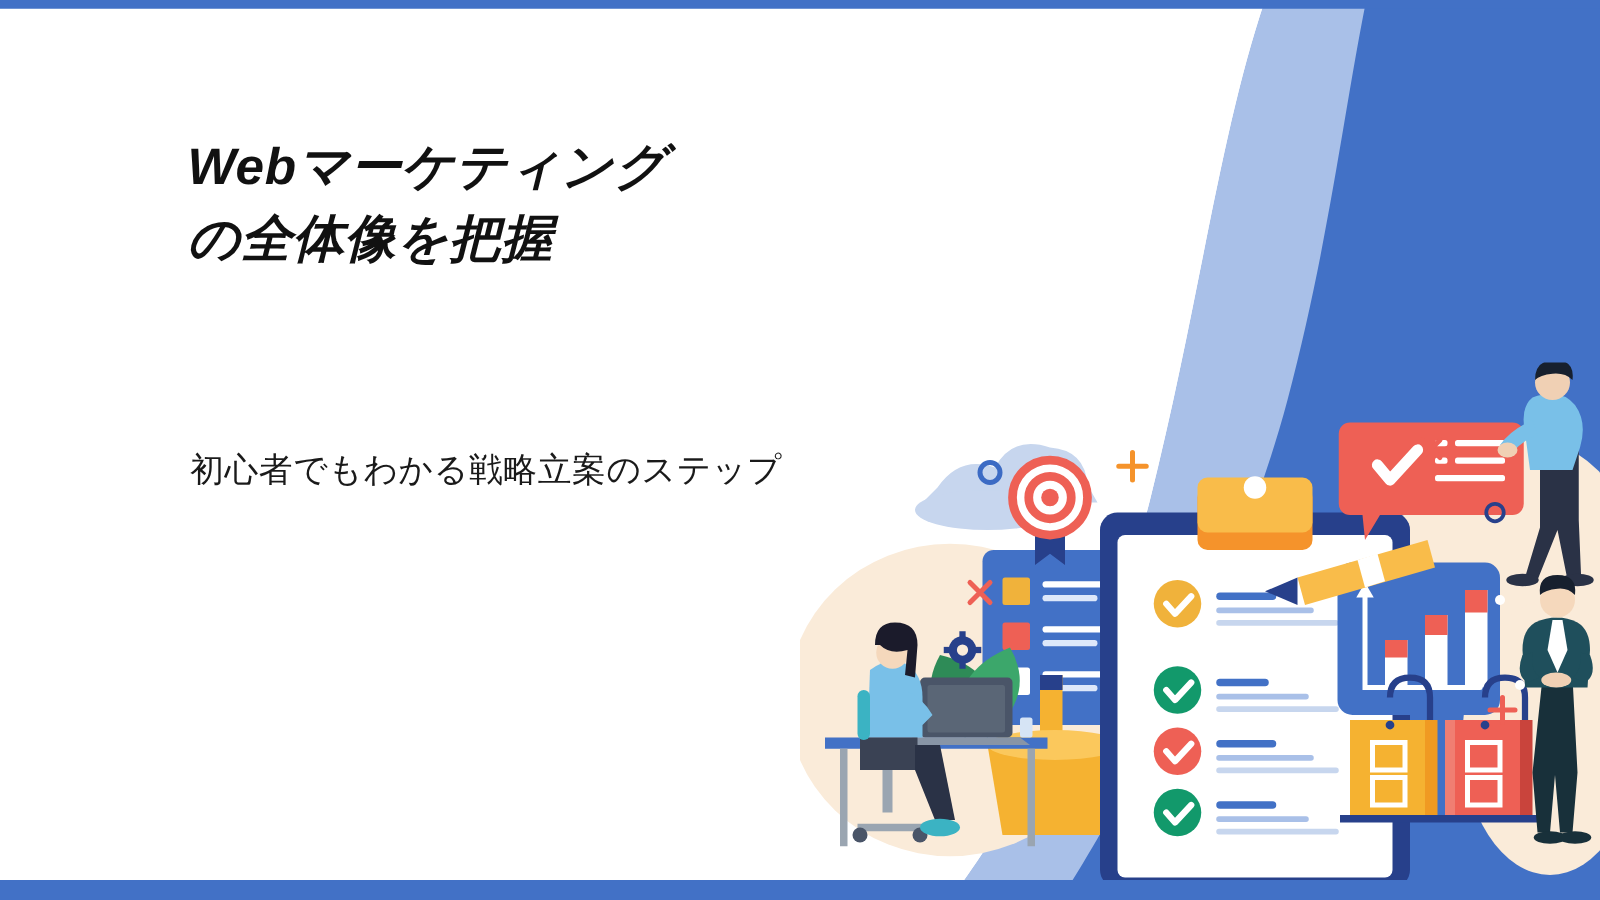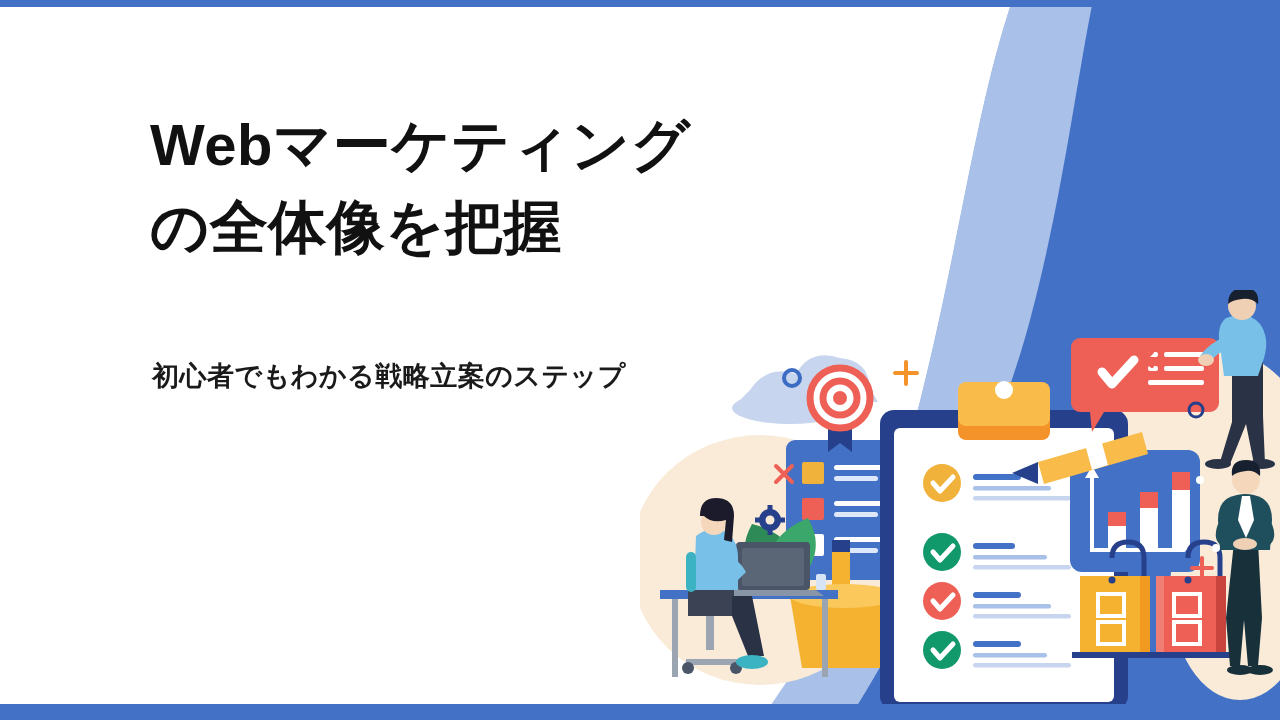--- a/index.html
+++ b/index.html
@@ -10,26 +10,26 @@
 
   .top-bar { position:absolute; left:0; top:0; width:1280px; height:7px; background:#4271C6; z-index:40; }
   .bottom-bar { position:absolute; left:0; bottom:0; width:1280px; height:16px; background:#4271C6; z-index:40; }
 
   
   .bg-svg { position:absolute; left:0; top:0; width:1280px; height:720px; z-index:1; }
 
   
   .title {
     position:absolute; left:150px; top:104px; width:830px; z-index:30;
-    font-size:58px; font-weight:700; color:#111111; line-height:1.42;
-    letter-spacing:0.5px; white-space:pre-line;
+    font-size:41px; font-weight:700; color:#111111; line-height:1.42;
+    letter-spacing:0.5px; white-space:pre-line;font-style:italic;
   }
   .subtitle {
     position:absolute; left:152px; top:358px; z-index:30;
-    font-size:27px; font-weight:700; color:#1a1a1a; letter-spacing:0.5px;
+    font-size:27px; font-weight:400; color:#1a1a1a; letter-spacing:0.5px;
   }
 
   
   .illus { position:absolute; left:640px; top:290px; width:640px; height:430px; z-index:20; }
   .illus svg { display:block; }
 </style>
 </head>
 <body>
 
 <div id="slide">

